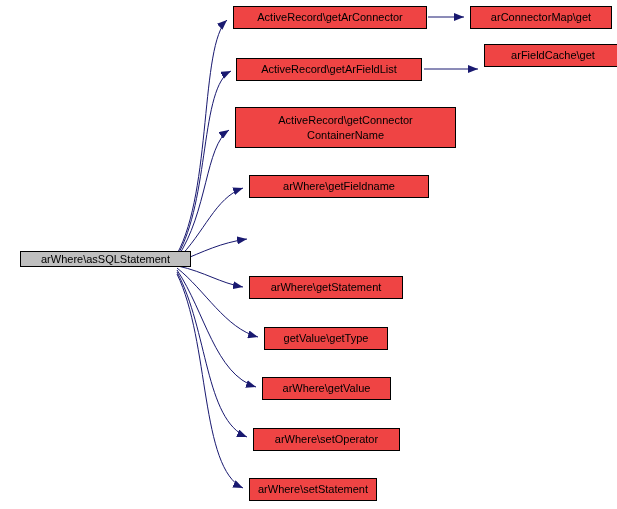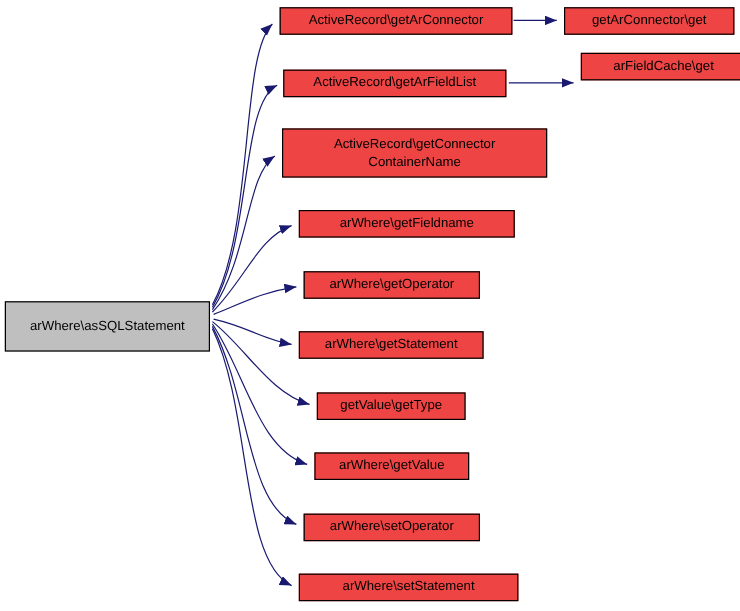--- a/index.html
+++ b/index.html
@@ -49,40 +49,39 @@
       <path d="M 178 266 C 205 272, 220 283, 243 287" marker-end="url(#arrow)"></path>
       <path d="M 177 268 C 205 290, 225 328, 258 337" marker-end="url(#arrow)"></path>
       <path d="M 177 270 C 205 312, 215 374, 256 387" marker-end="url(#arrow)"></path>
       <path d="M 177 272 C 208 330, 205 420, 247 437" marker-end="url(#arrow)"></path>
       <path d="M 177 274 C 210 342, 200 468, 243 488" marker-end="url(#arrow)"></path>
       <path d="M 428 17 L 464 17" marker-end="url(#arrow)"></path>
       <path d="M 424 69 L 478 69" marker-end="url(#arrow)"></path>
     </g>
   </svg>
 
-  <div class="node main" style="left:4px;top:251px;width:171px;height:42px;">arWhere\asSQLStatement</div>
+  <div class="node main" style="left:20px;top:251px;width:171px;height:16px;">arWhere\asSQLStatement</div>
 
   <div class="node" style="left:233px;top:6px;width:194px;height:23px;">ActiveRecord\getArConnector</div>
 
   <div class="node" style="left:236px;top:58px;width:186px;height:23px;">ActiveRecord\getArFieldList</div>
 
   <div class="node" style="left:235px;top:107px;width:221px;height:41px;">ActiveRecord\getConnector
 ContainerName</div>
 
   <div class="node" style="left:249px;top:175px;width:180px;height:23px;text-align:right;">arWhere\getFieldname</div>
 
-  <div class="node" style="left:253px;top:226px;width:147px;height:23px;">arWhere\getOperator</div>
 
   <div class="node" style="left:249px;top:276px;width:154px;height:23px;">arWhere\getStatement</div>
 
   <div class="node" style="left:264px;top:327px;width:124px;height:23px;">getValue\getType</div>
 
   <div class="node" style="left:262px;top:377px;width:129px;height:23px;">arWhere\getValue</div>
 
   <div class="node" style="left:253px;top:428px;width:147px;height:23px;">arWhere\setOperator</div>
 
-  <div class="node" style="left:249px;top:478px;width:183px;height:23px;">arWhere\setStatement</div>
+  <div class="node" style="left:249px;top:478px;width:128px;height:23px;">arWhere\setStatement</div>
 
-  <div class="node" style="left:470px;top:6px;width:142px;height:23px;">getArConnector\get</div>
+  <div class="node" style="left:470px;top:6px;width:142px;height:23px;">arConnectorMap\get</div>
 
   <div class="node" style="left:484px;top:44px;width:138px;height:23px;">arFieldCache\get</div>
 
 </div>
 
 </body></html>

